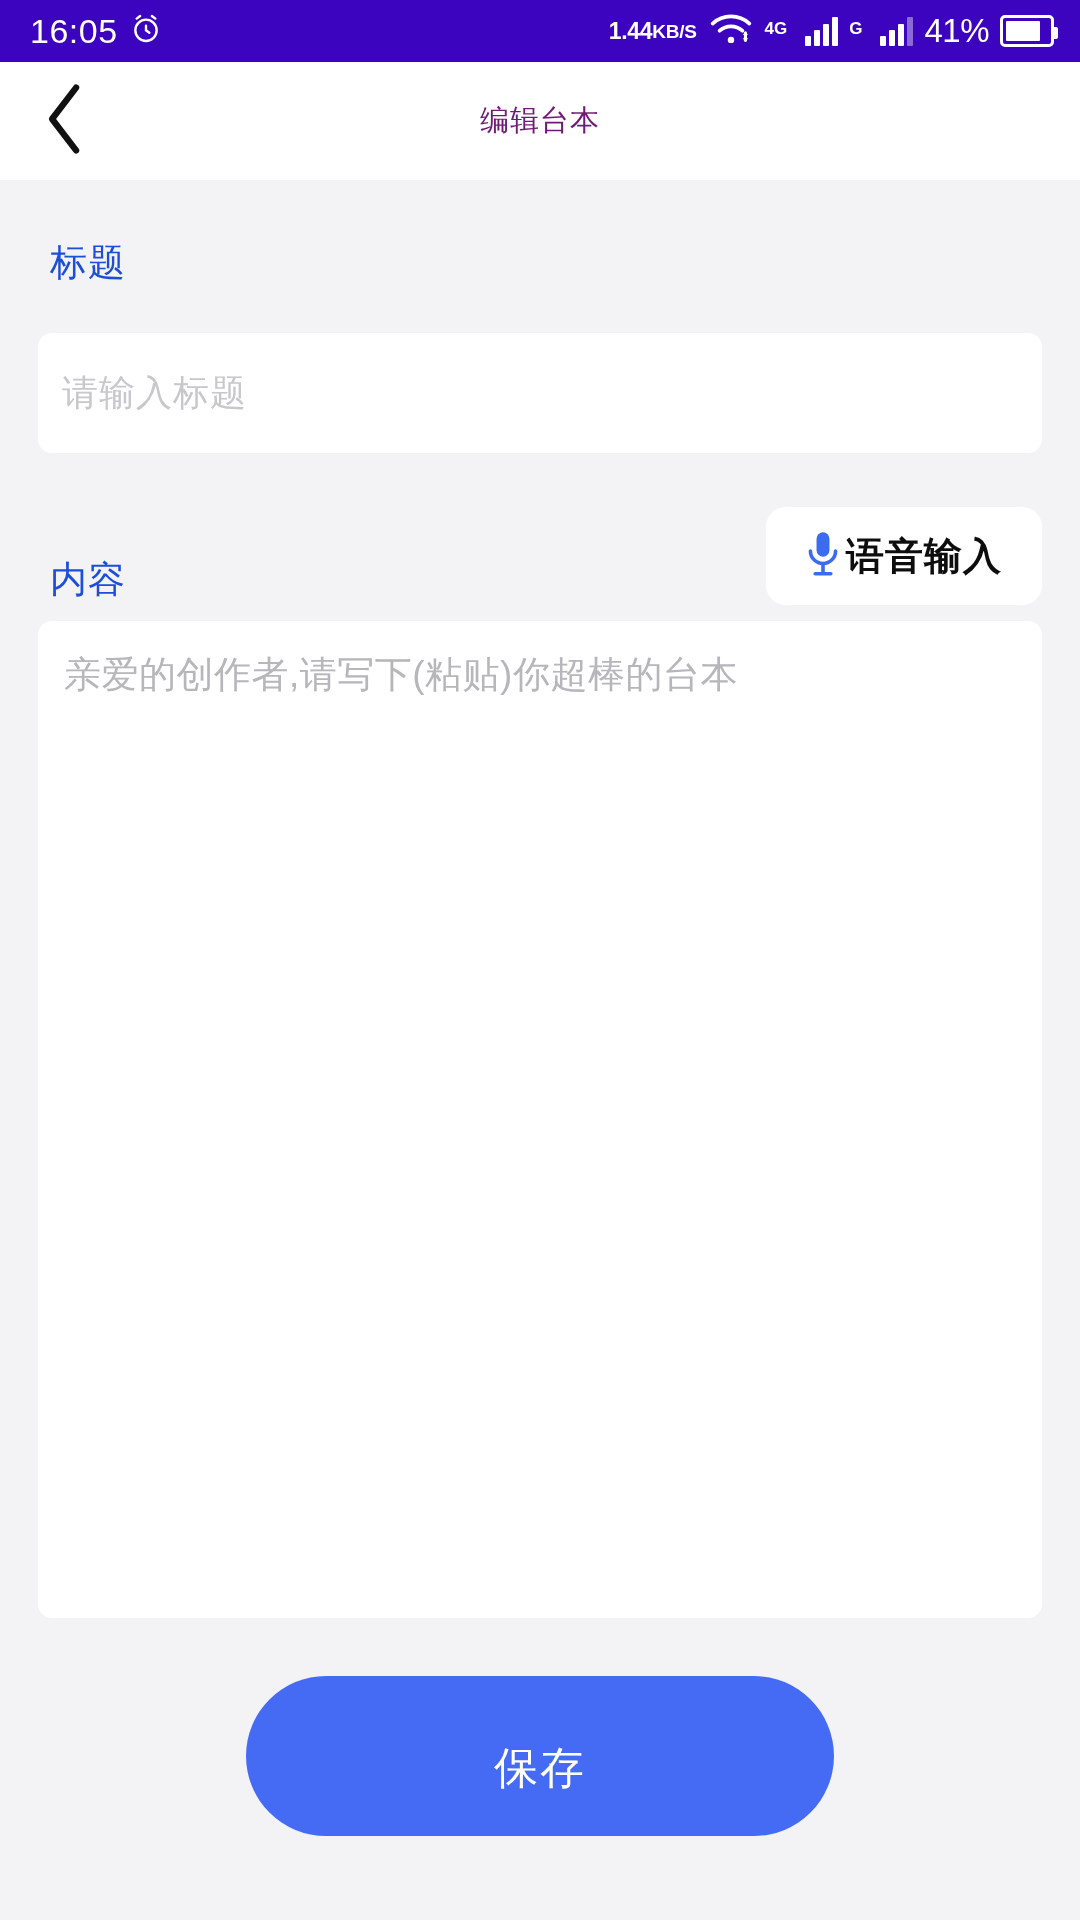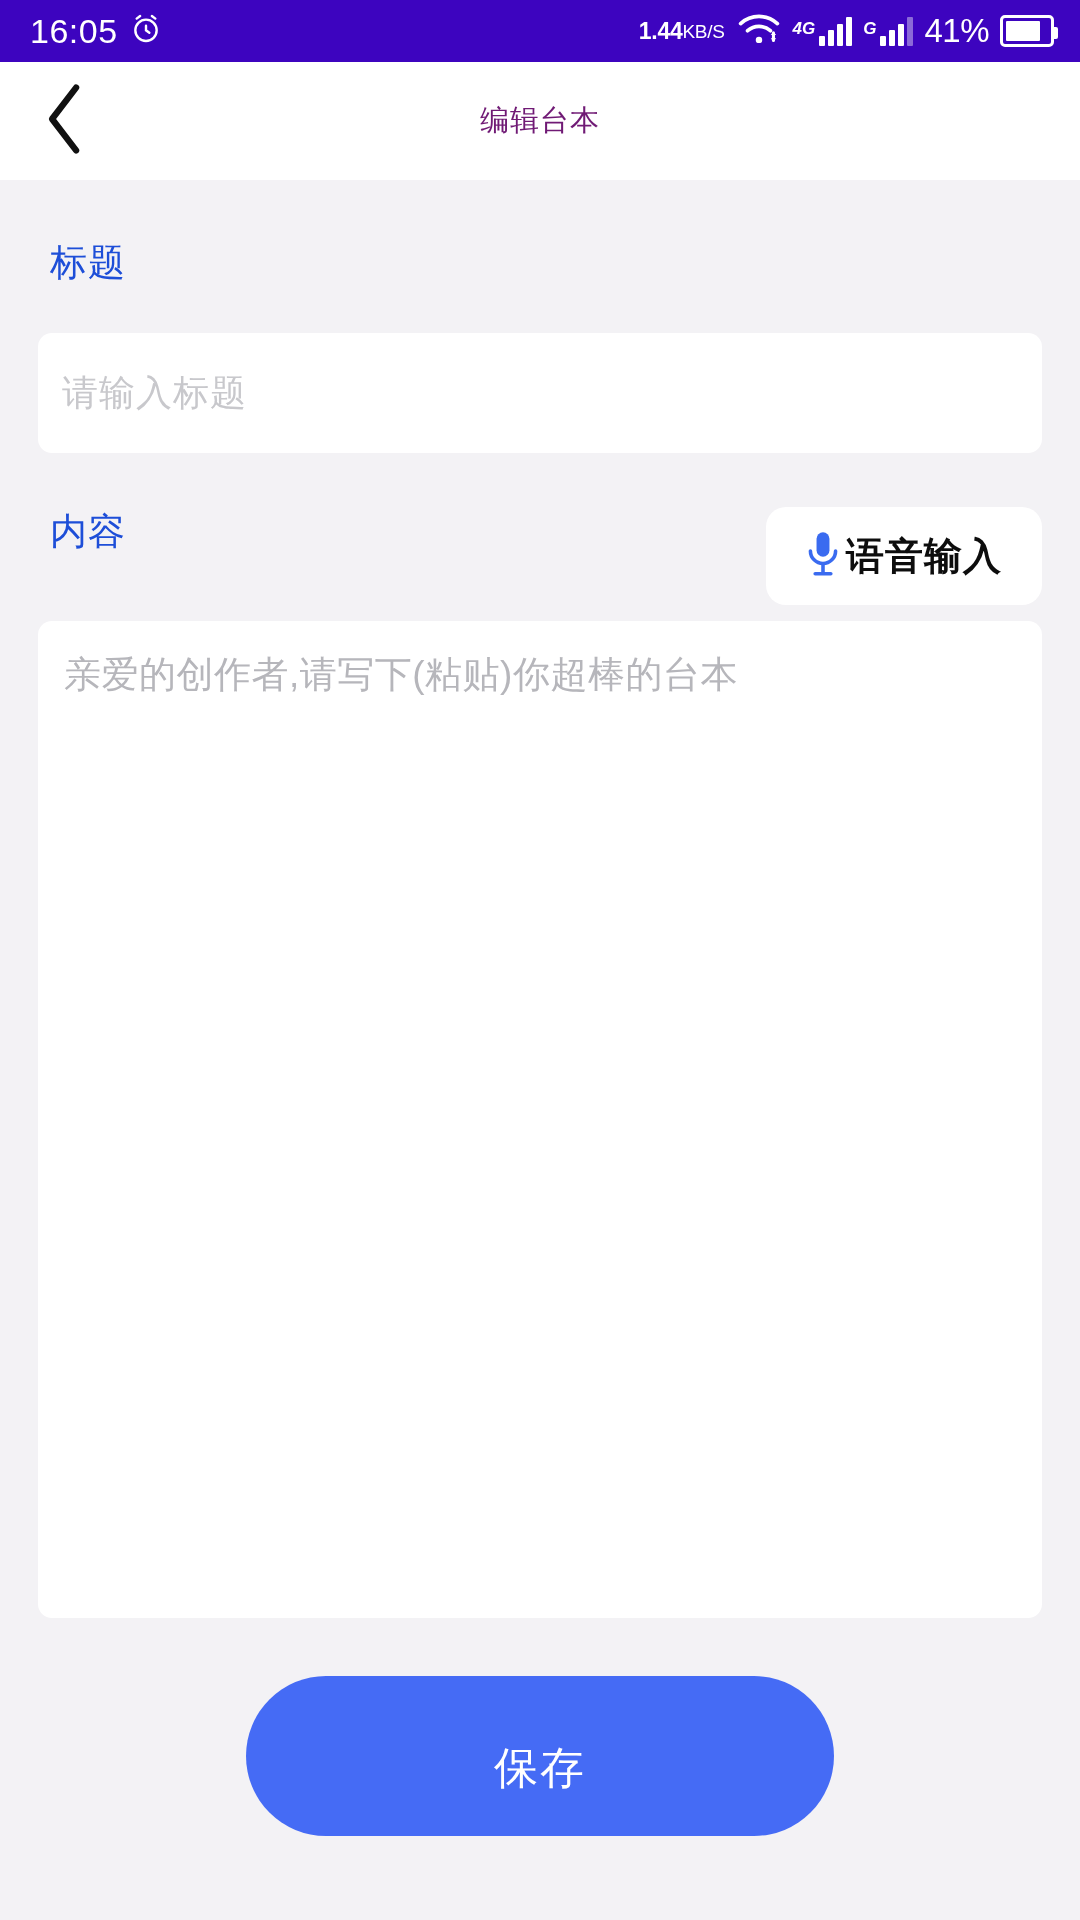--- a/index.html
+++ b/index.html
@@ -64,30 +64,29 @@
     align-items: center;
     line-height: 1.0;
   }
   .netspeed .rate {
     font-size: 23px;
     font-weight: 700;
     letter-spacing: -0.3px;
   }
   .netspeed .unit {
     font-size: 19px;
-    font-weight: 400;
+    font-weight: 700;
     letter-spacing: -0.3px;
     margin-top: 1px;
   }
 
   .signal-group {
     display: flex;
     align-items: flex-end;
-    gap: 4px;
-    font-style: italic;
+    gap: 18px;
   }
   .signal-label {
     font-size: 17px;
     font-weight: 700;
     line-height: 1;
     align-self: flex-start;
     margin-top: 4px;
   }
   .bars {
     display: flex;
@@ -203,21 +202,21 @@
   .placeholder {
     font-size: 36px;
     color: #c8c8cc;
     letter-spacing: 1px;
   }
 
   .content-header {
     margin-top: 54px;
     height: 98px;
     display: flex;
-    align-items: flex-start;
+    align-items: flex-end;
     justify-content: space-between;
     flex: 0 0 auto;
   }
 
   .label-content { margin-left: 12px; }
 
   .voice-button {
     background: #ffffff;
     border-radius: 20px;
     height: 98px;

